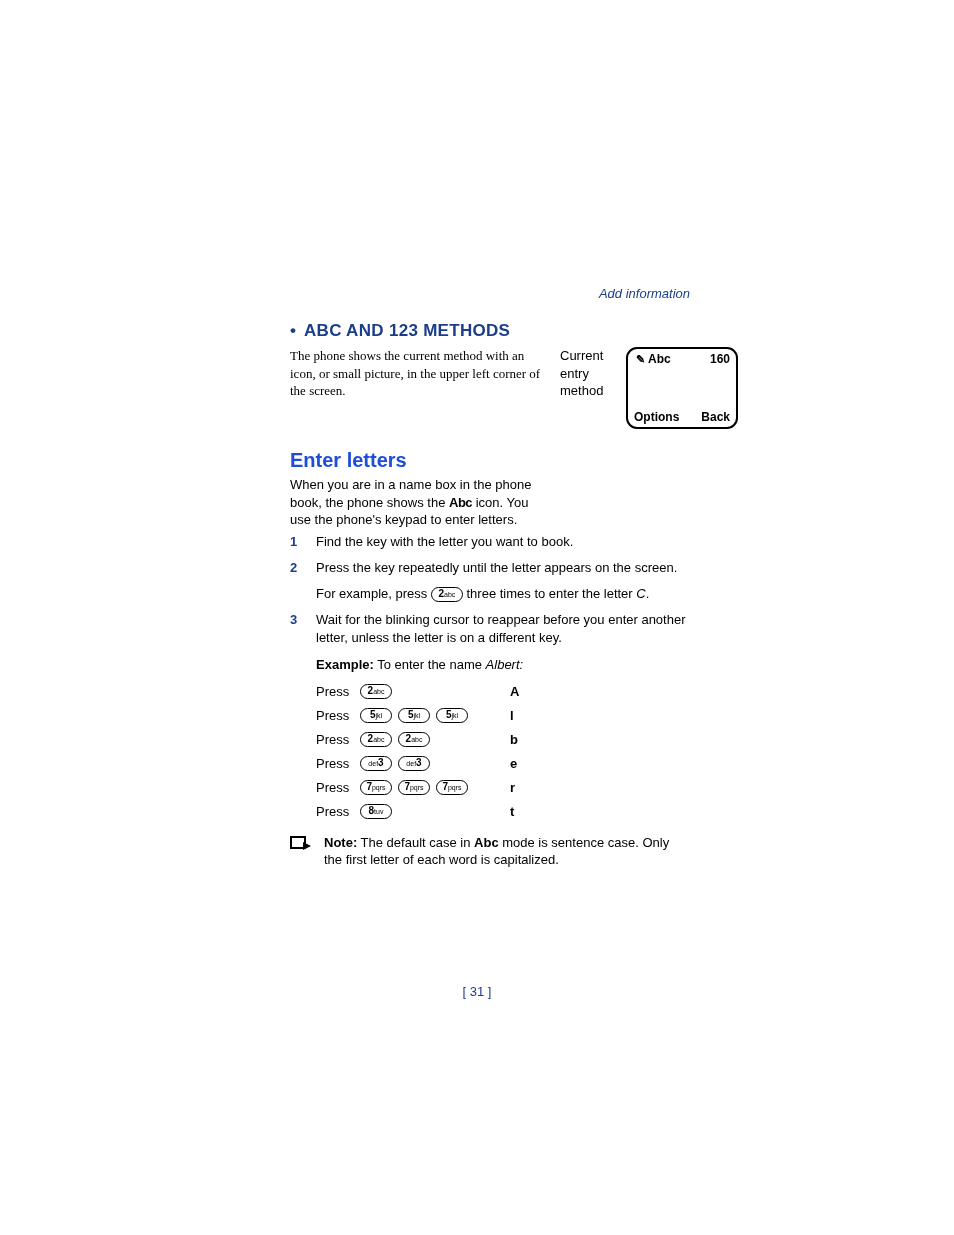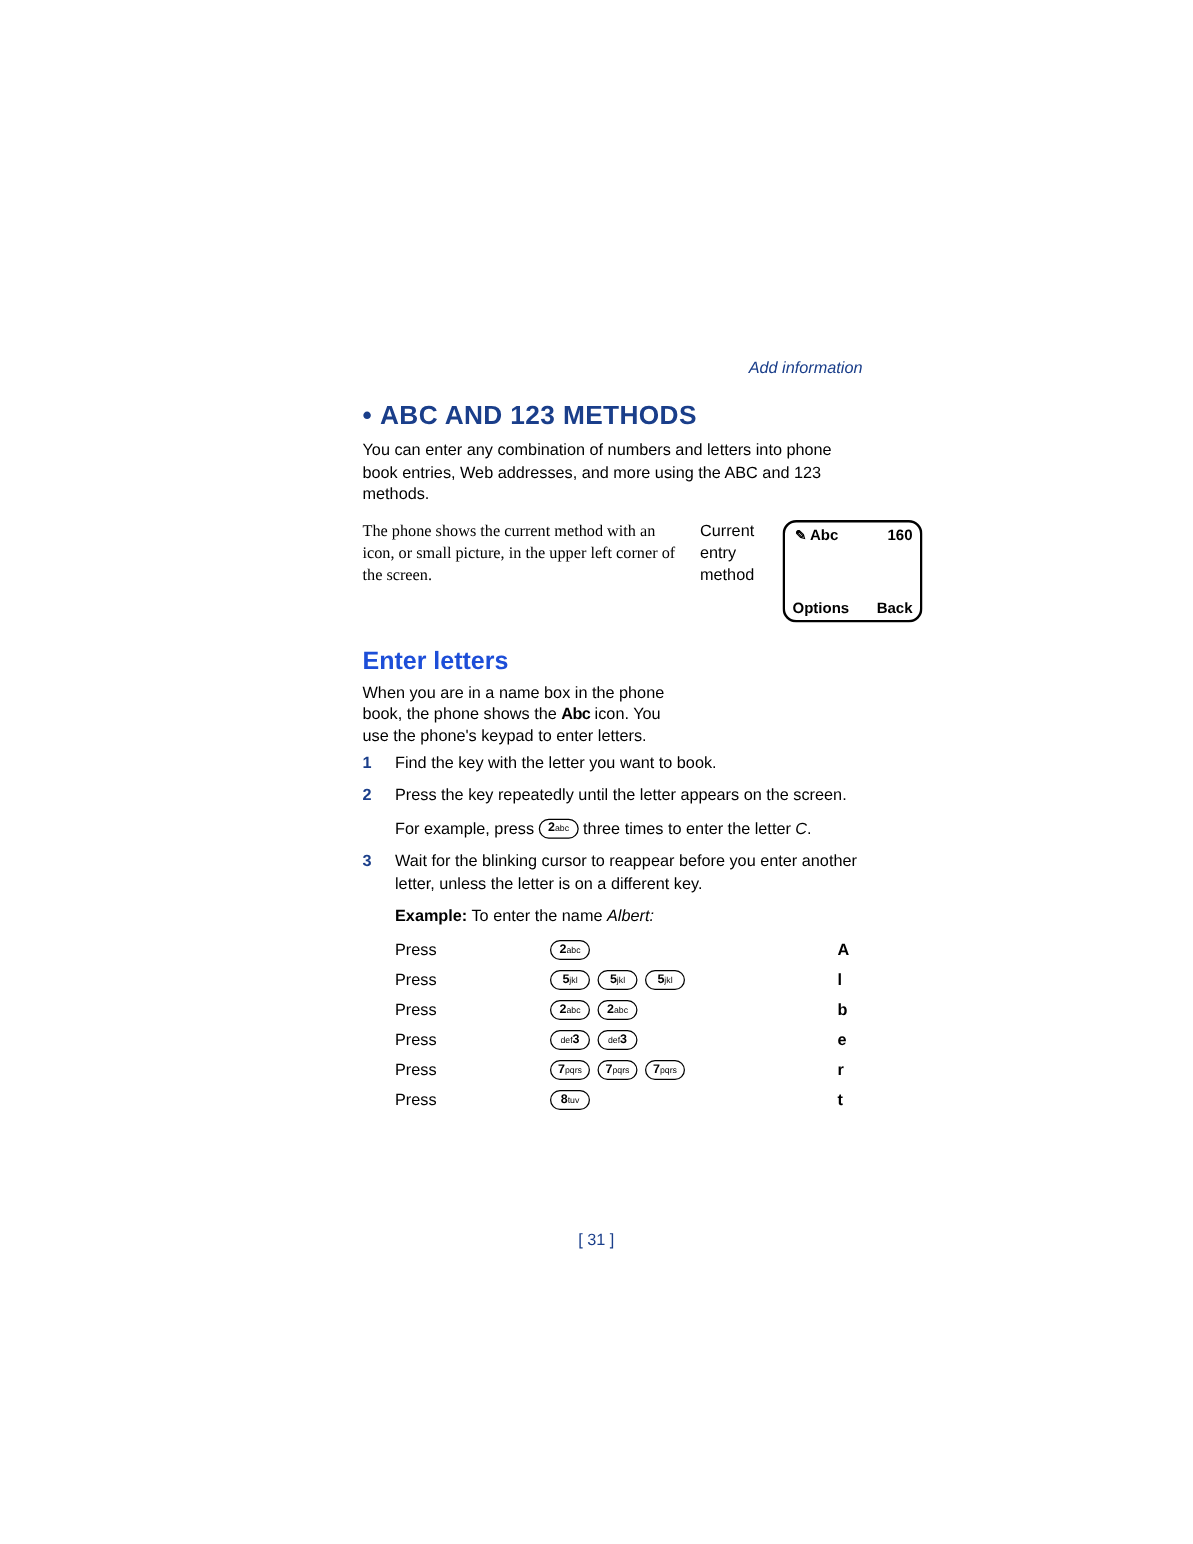--- a/index.html
+++ b/index.html
@@ -19,21 +19,21 @@
   .header-link {
     color:#1a3e8a;
     font-style:italic;
     font-size:13px;
     text-align:right;
     margin-bottom:20px;
   }
   .h1 {
     color:#1a3e8a;
     font-weight:bold;
-    font-size:21px;
+    font-size:17px;
     letter-spacing:0.3px;
     margin-bottom:6px;
   }
   .h1 .bullet { display:inline-block; width:14px; }
   .body-text {
     font-size:13px;
     line-height:1.35;
     margin-bottom:12px;
   }
   .float-row { display:flex; align-items:flex-start; gap:8px; }
@@ -85,21 +85,21 @@
     vertical-align:middle;
     font-family: Arial, sans-serif;
     background:#fff;
     min-width:22px;
     text-align:center;
   }
   .keybtn .n { font-weight:bold; font-size:10px; }
   .keybtn .s { font-size:7px; vertical-align:baseline; }
   .example-label { font-weight:bold; }
   .ex-table { margin-top:6px; font-size:13px; }
-  .ex-row { display:flex; align-items:center; height:24px;justify-content:space-between; }
+  .ex-row { display:flex; align-items:center; height:24px; }
   .ex-row .press { width:44px; }
   .ex-row .keys { width:150px; display:flex; gap:6px; align-items:center;}
   .ex-row .letter { width:20px; font-weight:bold; font-family: Arial, sans-serif; }
   .note-row { display:flex; gap:10px; margin-top:10px; }
   .note-icon { flex:0 0 24px; padding-top:2px;}
   .note-text { font-size:13px; line-height:1.35; }
   .note-text .nl { font-weight:bold; }
   .pagenum {
     position:absolute;
     left:0; width:954px;
@@ -114,21 +114,20 @@
 <body>
 
 <div class="page">
 
   <div class="header-link">Add information</div>
 
   <div class="h1">
     <span class="bullet">•</span><span>ABC AND 123 METHODS</span>
   </div>
 
-  <div class="body-text">You can enter any combination of numbers and letters into phone book entries, Web addresses, and more using the ABC and 123 methods.</div>
 
   <div class="float-row">
     <div class="left">The phone shows the current method with an icon, or small picture, in the upper left corner of the screen.</div>
     <div class="callout-label">Current entry method</div>
     <div class="phone-wrap">
       <svg width="112" height="82" viewBox="0 0 112 82">
         <line x1="-4" y1="16" x2="-16" y2="24" stroke="#000" stroke-width="1"></line>
         <rect x="1" y="1" width="110" height="80" rx="10" ry="10" fill="#fff" stroke="#000" stroke-width="2"></rect>
         <g font-family="Arial" font-weight="900">
           <text x="10" y="16" font-size="11">✎</text>
@@ -213,16 +212,27 @@
               <span class="keybtn"><span class="n">8</span><span class="s">tuv</span></span>
             </div>
             <div class="letter">t</div>
           </div>
 
         </div>
       </div>
     </li>
   </ol>
 
+  <div class="note-row">
+    <div class="note-icon">
+      <svg width="22" height="18" viewBox="0 0 22 18">
+        <rect x="1" y="1" width="14" height="11" fill="none" stroke="#000" stroke-width="2"></rect>
+        <polygon points="13,6 21,10 13,14" fill="#000"></polygon>
+      </svg>
+    </div>
+    <div class="note-text">
+      <span class="nl">Note:</span><span>  The default case in </span><b>Abc</b><span> mode is sentence case. Only the first letter of each word is capitalized.</span>
+    </div>
+  </div>
 
 </div>
 
 <div class="pagenum">[ 31 ]</div>
 
 </body></html>

